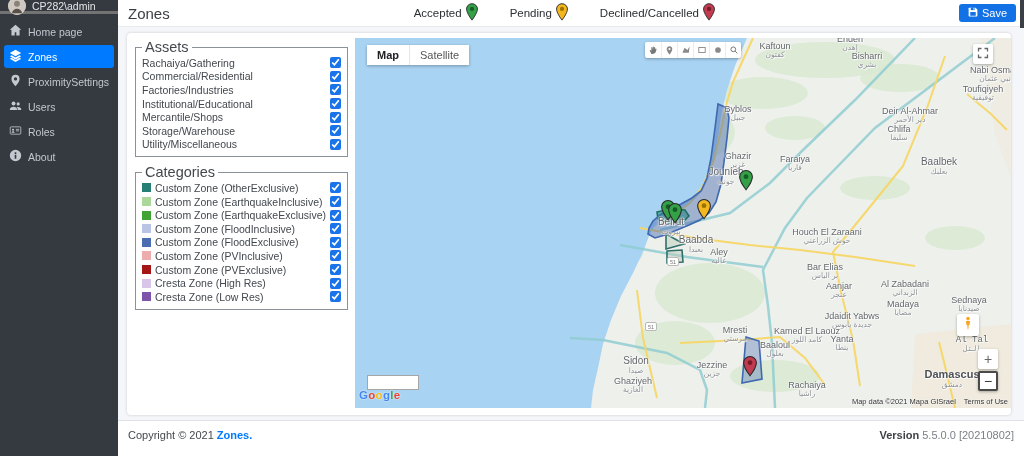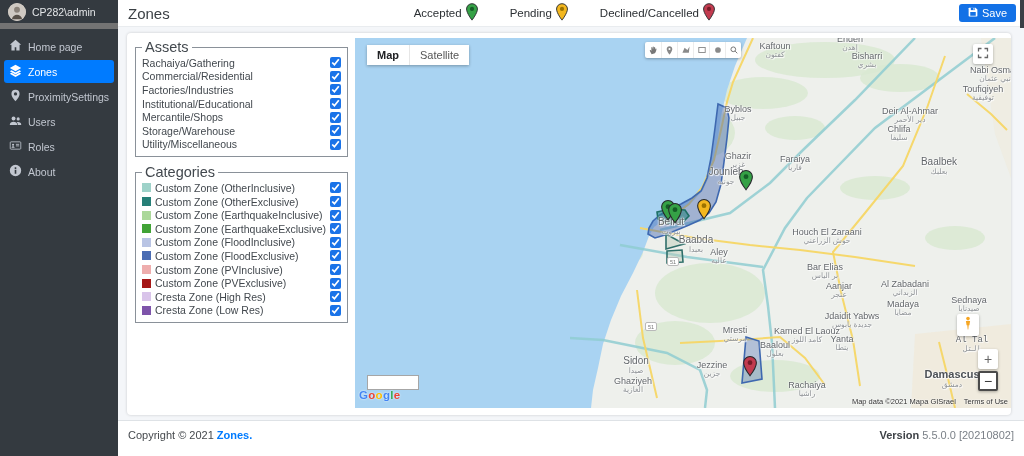--- a/index.html
+++ b/index.html
@@ -1,21 +1,21 @@
 <!DOCTYPE html>
 <html><head>
 <meta charset="utf-8">
 <style>
   *{box-sizing:border-box;margin:0;padding:0}
   html,body{width:1024px;height:456px;overflow:hidden}
   body{font-family:"Liberation Sans",sans-serif;background:#f4f6f9;position:relative}
 
   
   .sidebar{position:absolute;left:0;top:0;width:118px;height:456px;background:#343a40;z-index:5}
-  .brand{display:flex;align-items:center;gap:6px;height:29px;padding:0 8px;border-bottom:6px solid #737373;color:#e4e6e8;font-size:10.5px;white-space:nowrap}
+  .brand{display:flex;align-items:center;gap:6px;height:14px;padding:0 8px;border-bottom:3px solid #737373;color:#e4e6e8;font-size:10.5px;white-space:nowrap}
   .avatar{width:18px;height:18px;border-radius:50%;background:#cfc9c2;overflow:hidden;flex:none}
   .menu{padding:6px 4px}
   .mi{display:flex;align-items:center;gap:6px;padding:4px 5px;margin-bottom:2px;border-radius:3px;color:#c2c7d0;font-size:10.5px;cursor:pointer;white-space:nowrap}
   .mi.active{background:#007bff;color:#fff}
   .mi svg{flex:none}
 
   
   .topbar{position:absolute;left:118px;top:0;right:0;height:27px;background:#fff;border-bottom:1px solid #e9ecef;display:flex;align-items:center;z-index:4}
   .page-title{font-size:15px;color:#3a3f44;padding-left:10px}
   .hlegend{flex:1;display:flex;justify-content:center;gap:32px;align-items:center}
@@ -193,25 +193,20 @@
         <div class="row">
           <span class="lbl">Utility/Miscellaneous</span>
           <input type="checkbox" checked="" style="">
         </div>
       </div>
   </fieldset>
 
   <fieldset>
     <legend>Categories</legend>
     <div id="categories-list">
-        <div class="row">
-          <span class="sw" style="background: rgb(158, 210, 201);"></span>
-          <span class="lbl">Custom Zone (OtherInclusive)</span>
-          <input type="checkbox" checked="" style="">
-        </div>
         <div class="row">
           <span class="sw" style="background: rgb(38, 127, 119);"></span>
           <span class="lbl">Custom Zone (OtherExclusive)</span>
           <input type="checkbox" checked="" style="">
         </div>
         <div class="row">
           <span class="sw" style="background: rgb(171, 216, 154);"></span>
           <span class="lbl">Custom Zone (EarthquakeInclusive)</span>
           <input type="checkbox" checked="" style="">
         </div>

